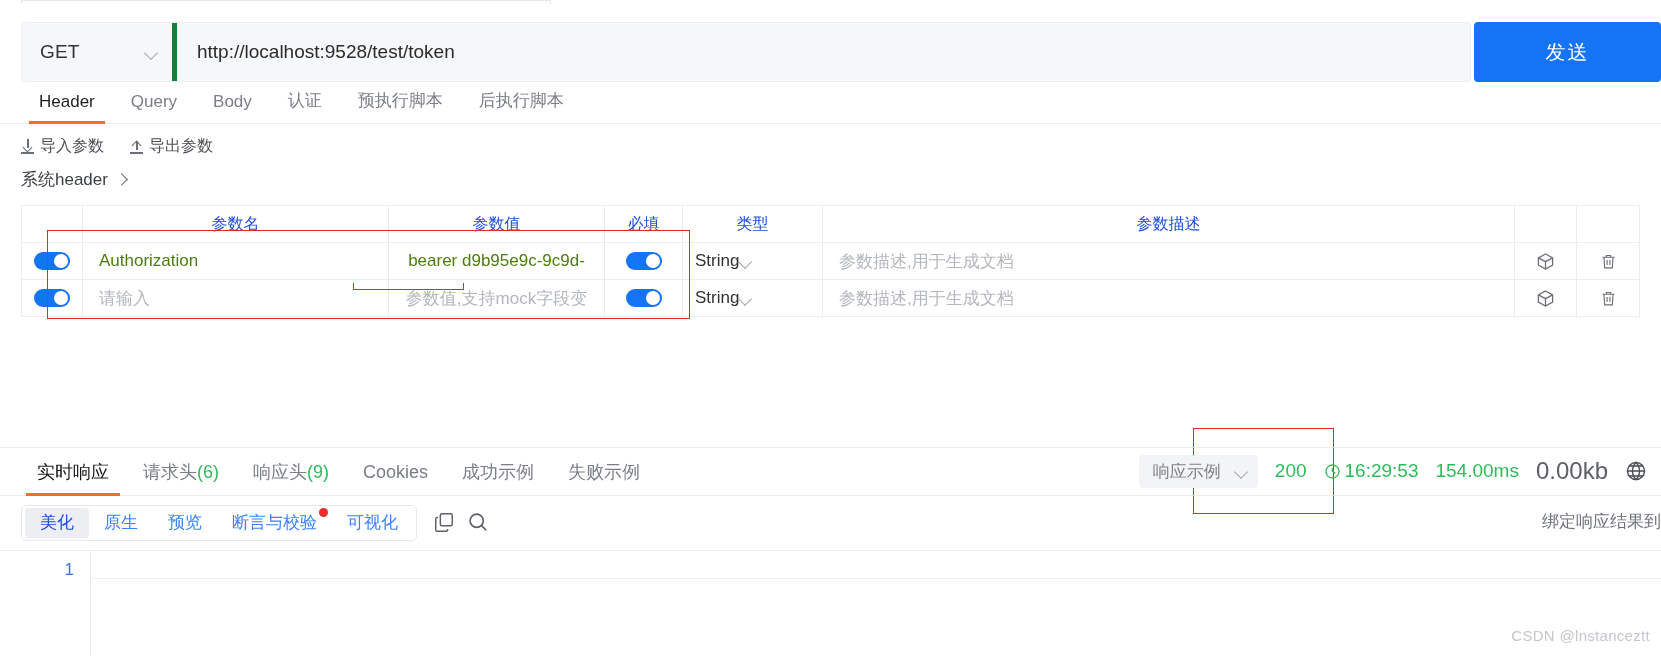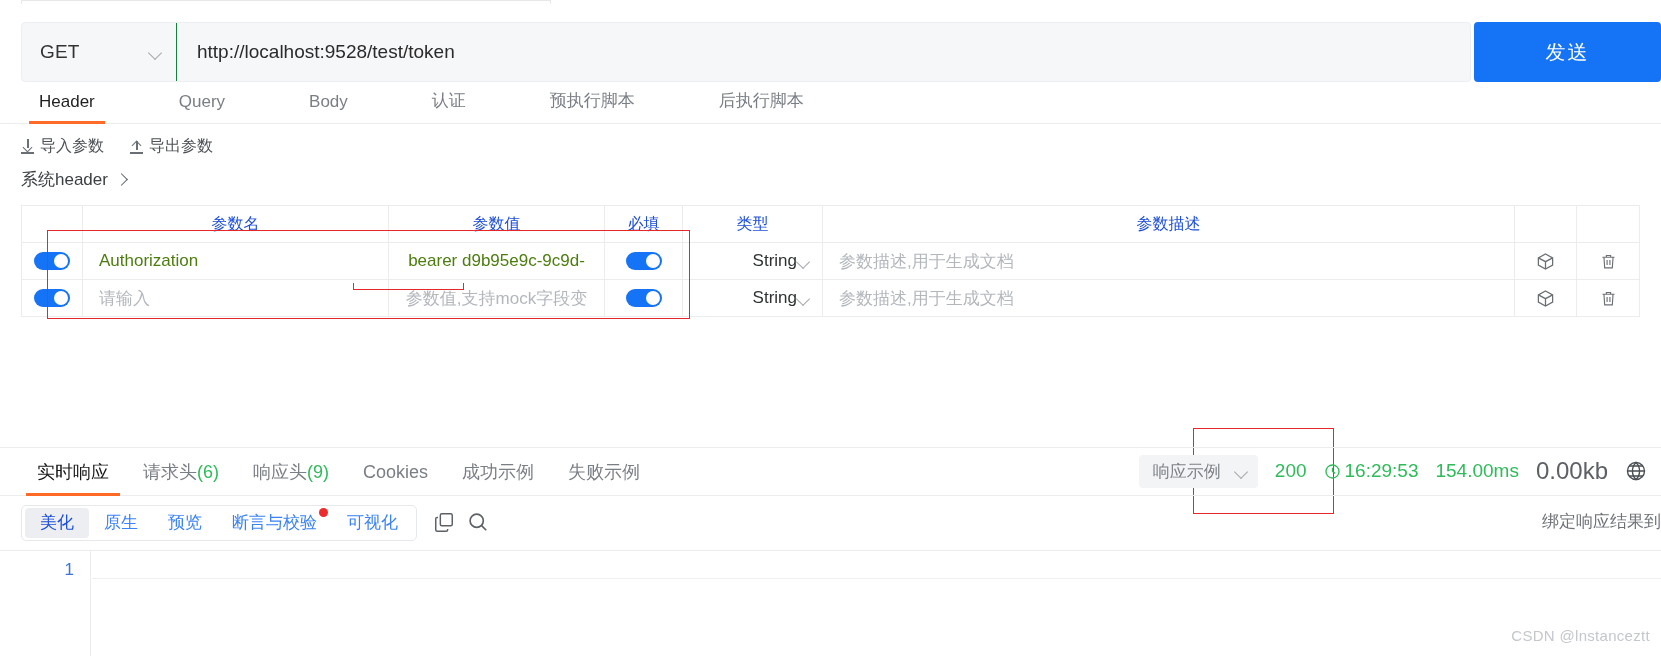--- a/index.html
+++ b/index.html
@@ -23,21 +23,21 @@
   
   .url-row { position:absolute; left:0; top:22px; width:1661px; height:60px; }
   .url-box {
     position:absolute; left:21px; top:0; width:1450px; height:60px;
     background:#f6f7f9; border:1px solid #eceef1; border-radius:4px;
     display:flex; align-items:center;
   }
   .method-select {
     width:155px; height:100%; display:flex; align-items:center;
     justify-content:space-between; padding:0 14px 0 18px; cursor:pointer;
-    border-right:1px solid #15803d;
+    border-right:5px solid #15803d;
     text-align:right;
   }
   .method-text { font-size:19px; color:#333; letter-spacing:.2px; }
   .chev { width:13px; height:13px; position:relative; }
   .chev::after {
     content:""; position:absolute; left:1px; top:2px; width:9px; height:9px;
     border-right:1.6px solid #a6a9ad; border-bottom:1.6px solid #a6a9ad;
     transform:rotate(45deg);
   }
   .url-input {
@@ -50,21 +50,20 @@
     background:#1573f5; color:#fff; border:0; border-radius:4px;
     font-size:20px; cursor:pointer; letter-spacing:2px;
     font-family:"Liberation Sans","DejaVu Sans",sans-serif;
   }
 
   
   .req-tabs {
     position:absolute; left:0; top:82px; width:1661px; height:42px;
     border-bottom:1px solid #ececec; display:flex; align-items:flex-end;
     padding-left:21px;
-    gap:48px;
   }
   .req-tab {
     position:relative; font-size:17px; color:#7a7e85; padding:0 18px 11px 18px;
     cursor:pointer; white-space:nowrap;
   }
   .req-tab.active { color:#1f1f1f; }
   .req-tab.active::after {
     content:""; position:absolute; left:8px; right:8px; bottom:-1px;
     height:3px; background:#ff6a26;
   }
@@ -111,21 +110,21 @@
   .ptable {
     position:absolute; left:21px; top:205px; width:1619px;
     border:1px solid #ececec; border-bottom:0; background:#fff;
   }
   .prow { display:flex; height:37px; border-bottom:1px solid #ececec; align-items:center; }
   .prow.head { height:37px; background:#fff; }
   .c-chk   { width:61px; display:flex; align-items:center; justify-content:center; border-right:1px solid #ececec; height:100%; }
   .c-name  { width:306px; border-right:1px solid #ececec; height:100%; display:flex; align-items:center; }
   .c-val   { width:216px; border-right:1px solid #ececec; height:100%; display:flex; align-items:center; }
   .c-req   { width:78px;  border-right:1px solid #ececec; height:100%; display:flex; align-items:center; justify-content:center; }
-  .c-type  { width:140px; border-right:1px solid #ececec; height:100%; display:flex; align-items:center; justify-content:flex-end; padding:0 12px 0 12px; }
+  .c-type  { width:140px; border-right:1px solid #ececec; height:100%; display:flex; align-items:center; justify-content:flex-start; padding:0 12px 0 12px; }
   .c-desc  { flex:1; border-right:1px solid #ececec; height:100%; display:flex; align-items:center; }
   .c-act1  { width:62px; border-right:1px solid #ececec; height:100%; display:flex; align-items:center; justify-content:center; }
   .c-act2  { width:62px; height:100%; display:flex; align-items:center; justify-content:center; }
 
   .th { font-size:16px; color:#1d4ed8; width:100%; text-align:center; }
   .cell-txt { font-size:17px; color:#4d7c0f; padding-left:16px; }
   .cell-txt.ph { color:#b3b7bc; }
   .cell-txt.center { width:100%; text-align:center; padding-left:0; }
   .type-txt { font-size:17px; color:#2f3234; }
 

